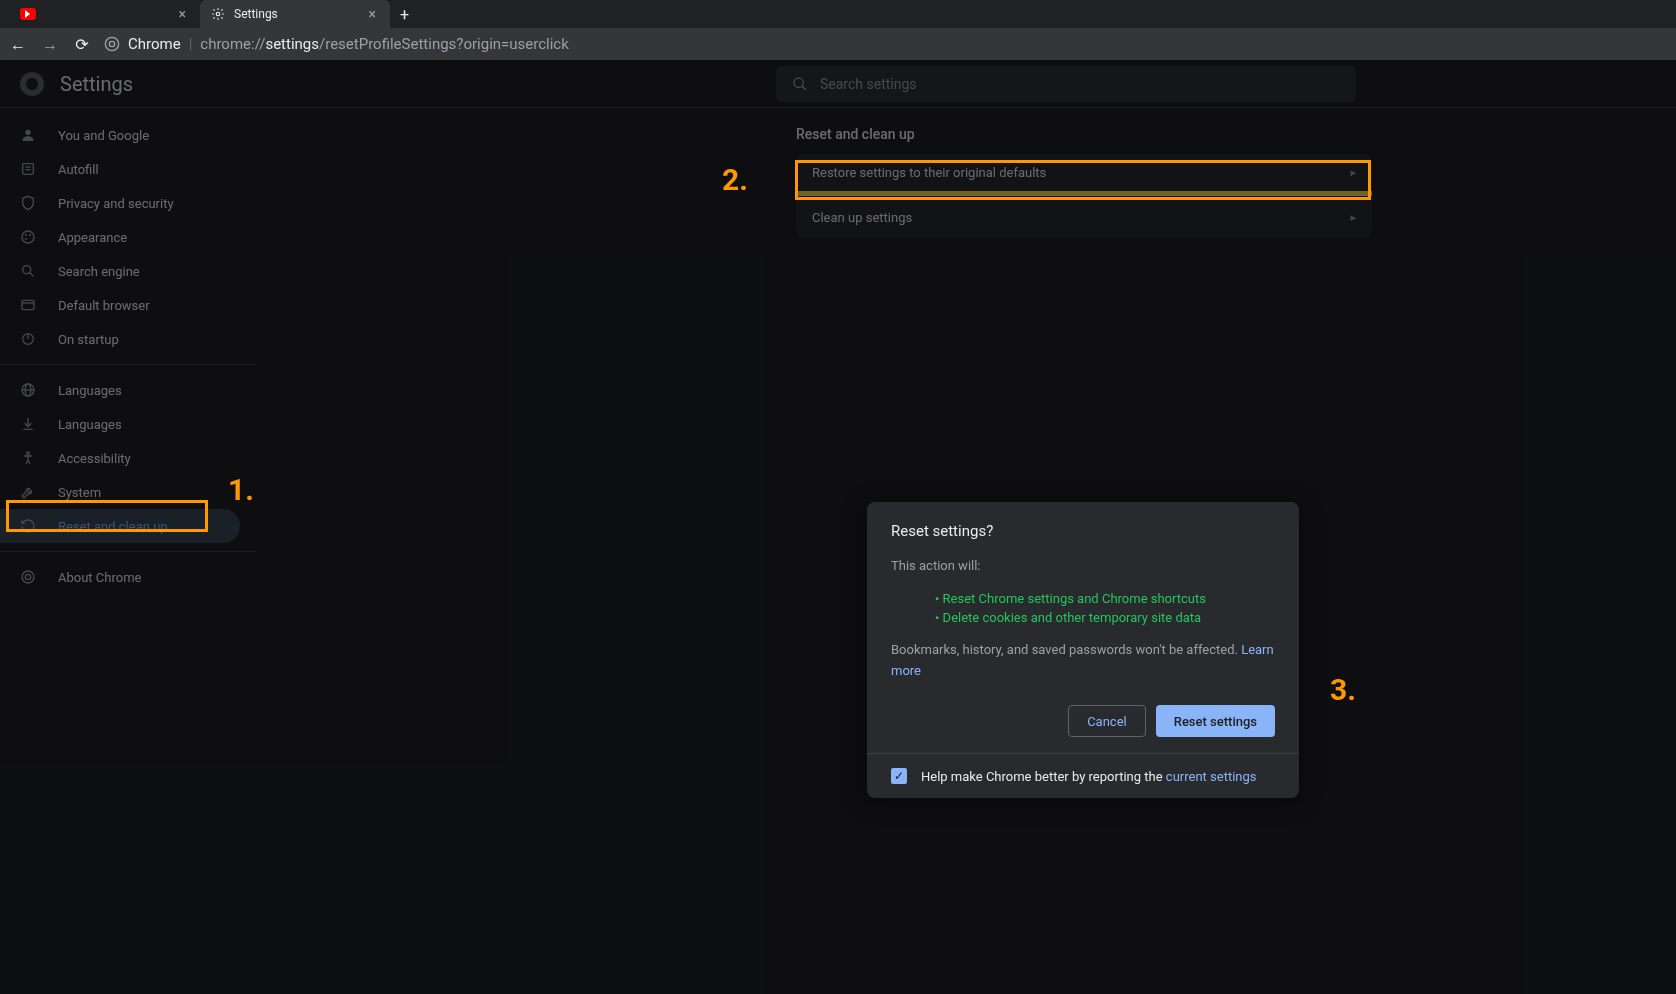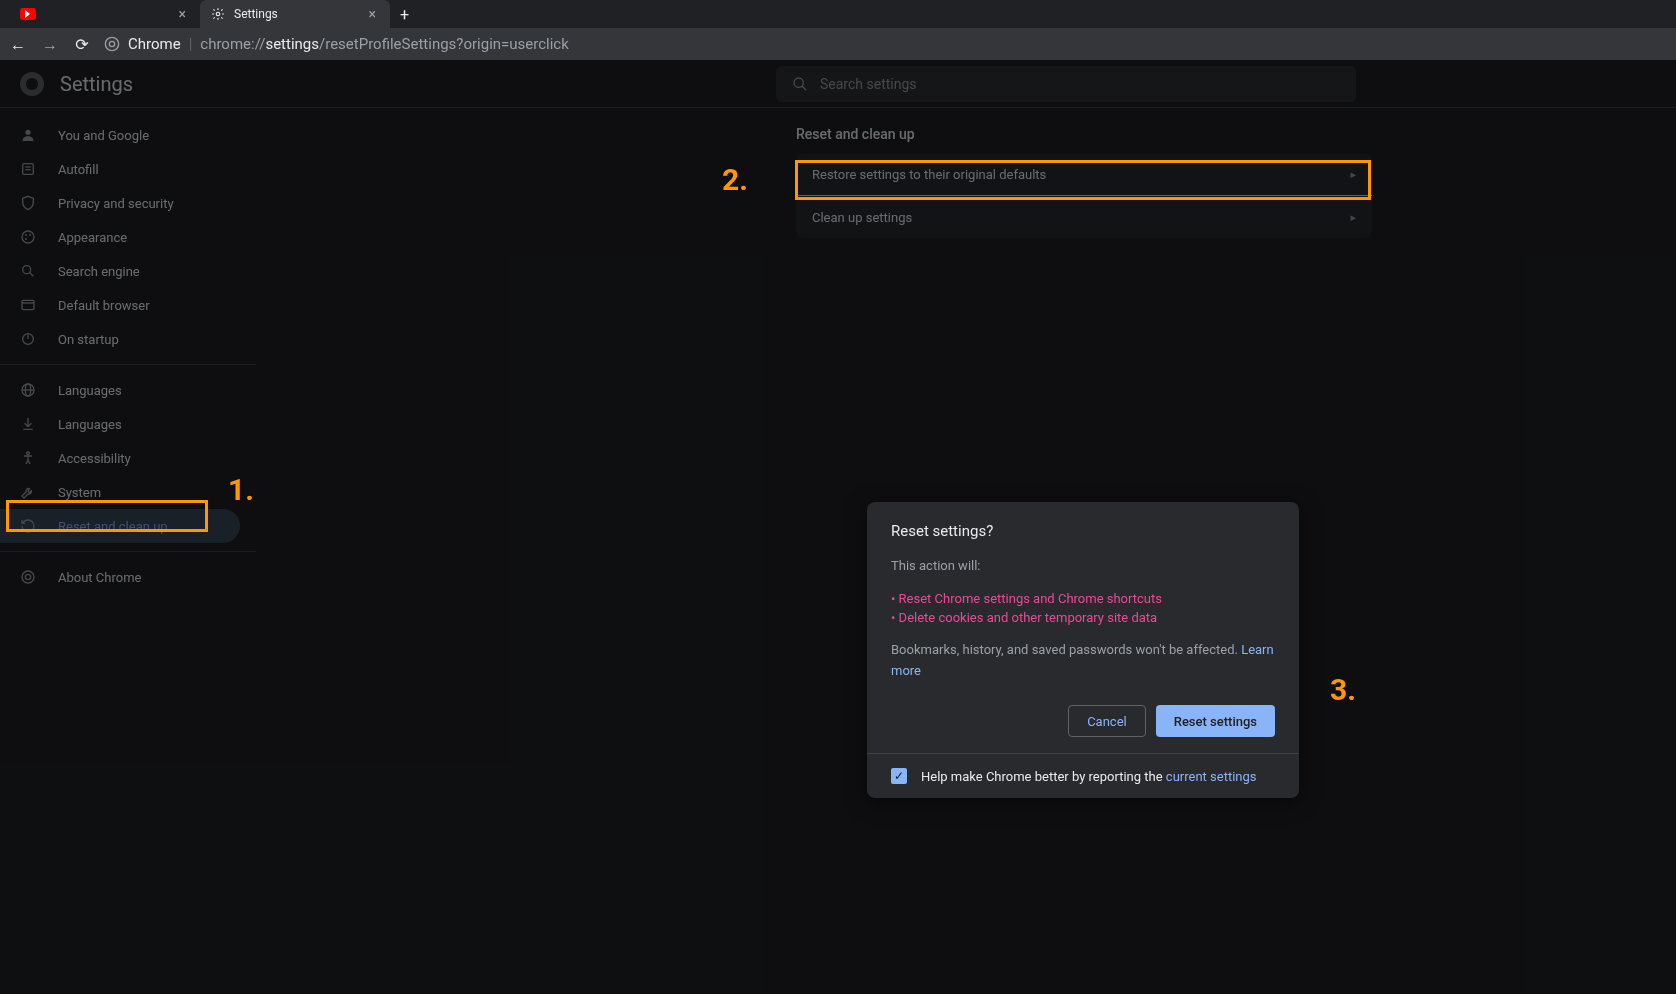--- a/index.html
+++ b/index.html
@@ -40,35 +40,35 @@
 .sidebar { width: 256px; padding-top: 10px; }
 .side-item { height: 34px; display: flex; align-items: center; padding: 0 20px; gap: 20px; font-size: 13px; color: #e8eaed; cursor: pointer; border-radius: 0 18px 18px 0; margin-right: 16px; }
 .side-item .side-icon { width: 18px; color: #9aa0a6; text-align: center; font-size: 14px; }
 .side-item.selected { background: #3b4859; color: #8ab4f8; }
 .side-sep { height: 1px; background: #3c4043; margin: 8px 0 8px 0; }
 .side-item .ext-icon { margin-left: 8px; color: #9aa0a6; font-size: 12px; }
 
 .main { flex: 1; padding-top: 18px; }
 .main .section-title { font-size: 14px; color: #e8eaed; margin-left: 540px; margin-bottom: 12px; font-weight: 500; }
 .main .card { width: 576px; margin-left: 540px; background: #292a2d; border-radius: 8px; overflow: hidden; }
-.card-row { height: 42px; display: flex; align-items: center; padding: 0 16px; font-size: 13px; color: #e8eaed; border-bottom: 1px solid #fde047; justify-content: space-between; cursor: pointer; }
+.card-row { height: 42px; display: flex; align-items: center; padding: 0 16px; font-size: 13px; color: #e8eaed; border-bottom: 5px solid #fde047; justify-content: space-between; cursor: pointer; }
 .card-row:last-child { border-bottom: none; }
 .card-row .chev { color: #9aa0a6; font-size: 11px; }
 
 
 .annotation { position: absolute; font-size: 30px; font-weight: 700; color: #ff9800; z-index: 20; }
 .highlight-box { position: absolute; border: 3px solid #ff9800; z-index: 20; pointer-events: none; }
 
 
 .dialog { position: absolute; left: 867px; top: 502px; width: 432px; background: #292a2d; border-radius: 8px; z-index: 30; box-shadow: 0 4px 20px rgba(0,0,0,0.5); }
 .dialog-body { padding: 20px 24px 16px 24px; }
 .dialog-title { font-size: 15px; color: #e8eaed; margin-bottom: 16px; }
 .dialog-text { font-size: 13px; color: #9aa0a6; line-height: 1.6; }
 .dialog-list { margin: 12px 0; }
-.dialog-list div { font-size: 13px; color: #ec4899; line-height: 1.5; }
+.dialog-list div { font-size: 13px; color: #22c55e; line-height: 1.5; margin-left: 44px; }
 .learn-more { color: #8ab4f8; cursor: pointer; }
 .dialog-actions { display: flex; justify-content: flex-end; gap: 10px; margin-top: 24px; }
 .btn { height: 32px; padding: 0 18px; border-radius: 4px; font-size: 13px; cursor: pointer; display: flex; align-items: center; }
 .btn-cancel { border: 1px solid #5f6368; color: #8ab4f8; background: transparent; }
 .btn-primary { background: #8ab4f8; color: #202124; font-weight: 500; }
 .dialog-footer { border-top: 1px solid #3c4043; padding: 14px 24px; display: flex; align-items: center; gap: 14px; font-size: 13px; color: #e8eaed; }
 .checkbox { width: 16px; height: 16px; background: #8ab4f8; border-radius: 2px; display: flex; align-items: center; justify-content: center; color: #202124; font-size: 12px; }
 
 svg { display: block; }
 </style>

